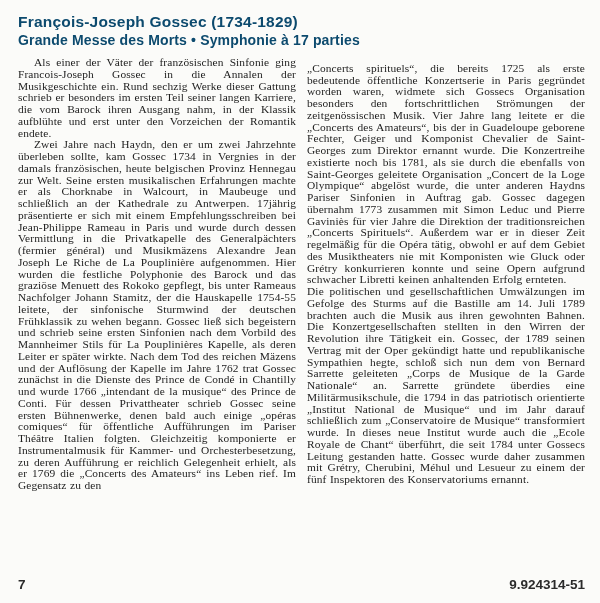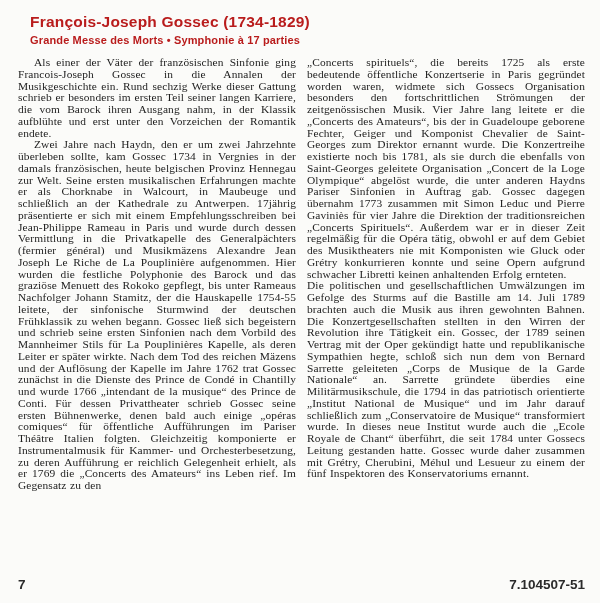--- a/index.html
+++ b/index.html
@@ -11,41 +11,41 @@
     height: 603px;
     position: relative;
     overflow: hidden;
     background: #fbfbf9;
     color: #1f1f1f;
     font-family: "Liberation Serif", serif;
   }
   .page-header {
     padding: 13px 15px 0 18px;
     font-family: "Liberation Sans", sans-serif;
-    color: #b91c1c;
-    margin-left: 12px;
+    color: #0c4a6e;
   }
   .page-title {
     font-size: 15.5px;
     font-weight: bold;
     margin: 0;
     letter-spacing: 0.2px;
     line-height: 18px;
   }
   .page-subtitle {
-    font-size: 11px;
+    font-size: 14px;
     font-weight: bold;
     margin: 1px 0 0 0;
     letter-spacing: 0.15px;
     line-height: 16px;
   }
   .columns {
     display: flex;
     gap: 11px;
     padding: 9px 15px 0 18px;
+    align-items: center;
   }
   .col {
     width: 278px;
     text-align: justify;
     font-size: 11.4px;
     line-height: 11.75px;
     letter-spacing: 0.12px;
     word-spacing: 0.5px;
     color: #1c1c1c;
   }
@@ -85,14 +85,14 @@
       <p class="para indent"><span>Zwei Jahre nach Haydn, den er um zwei Jahrzehnte überleben sollte, kam Gossec 1734 in Vergnies in der damals französischen, heute belgischen Provinz Hennegau zur Welt. Seine ersten musikalischen Erfahrungen machte er als Chorknabe in Walcourt, in Maubeuge und schließlich an der Kathedrale zu Antwerpen. 17jährig präsentierte er sich mit einem Empfehlungsschreiben bei Jean-Philippe Rameau in Paris und wurde durch dessen Vermittlung in die Privatkapelle des Generalpächters (fermier général) und Musikmäzens Alexandre Jean Joseph Le Riche de La Pouplinière aufgenommen. Hier wurden die festliche Polyphonie des Barock und das graziöse Menuett des Rokoko gepflegt, bis unter Rameaus Nachfolger Johann Stamitz, der die Hauskapelle 1754-55 leitete, der sinfonische Sturmwind der deutschen Frühklassik zu wehen begann. Gossec ließ sich begeistern und schrieb seine ersten Sinfonien nach dem Vorbild des Mannheimer Stils für La Pouplinières Kapelle, als deren Leiter er später wirkte. Nach dem Tod des reichen Mäzens und der Auflösung der Kapelle im Jahre 1762 trat Gossec zunächst in die Dienste des Prince de Condé in Chantilly und wurde 1766 „intendant de la musique“ des Prince de Conti. Für dessen Privattheater schrieb Gossec seine ersten Bühnenwerke, denen bald auch einige „opéras comiques“ für öffentliche Aufführungen im Pariser </span><span class="it">Théâtre Italien</span><span> folgten. Gleichzeitig komponierte er Instrumentalmusik für Kammer- und Orchesterbesetzung, zu deren Aufführung er reichlich Gelegenheit erhielt, als er 1769 die „Concerts des Amateurs“ ins Leben rief. Im Gegensatz zu den</span></p>
     </div>
   <div class="col">
       <p class="para"><span>„Concerts spirituels“, die bereits 1725 als erste bedeutende öffentliche Konzertserie in Paris gegründet worden waren, widmete sich Gossecs Organisation besonders den fortschrittlichen Strömungen der zeitgenössischen Musik. Vier Jahre lang leitete er die „Concerts des Amateurs“, bis der in Guadeloupe geborene Fechter, Geiger und Komponist Chevalier de Saint-Georges zum Direktor ernannt wurde. Die Konzertreihe existierte noch bis 1781, als sie durch die ebenfalls von Saint-Georges geleitete Organisation „Concert de la Loge Olympique“ abgelöst wurde, die unter anderen Haydns </span><span class="it">Pariser Sinfonien</span><span> in Auftrag gab. Gossec dagegen übernahm 1773 zusammen mit Simon Leduc und Pierre Gaviniès für vier Jahre die Direktion der traditionsreichen „Concerts Spirituels“. Außerdem war er in dieser Zeit regelmäßig für die </span><span class="it">Opéra</span><span> tätig, obwohl er auf dem Gebiet des Musiktheaters nie mit Komponisten wie Gluck oder Grétry konkurrieren konnte und seine Opern aufgrund schwacher Libretti keinen anhaltenden Erfolg ernteten.</span></p>
       <p class="para"><span>Die politischen und gesellschaftlichen Umwälzungen im Gefolge des Sturms auf die Bastille am 14. Juli 1789 brachten auch die Musik aus ihren gewohnten Bahnen. Die Konzertgesellschaften stellten in den Wirren der Revolution ihre Tätigkeit ein. Gossec, der 1789 seinen Vertrag mit der Oper gekündigt hatte und republikanische Sympathien hegte, schloß sich nun dem von Bernard Sarrette geleiteten „Corps de Musique de la Garde Nationale“ an. Sarrette gründete überdies eine Militärmusikschule, die 1794 in das patriotisch orientierte „Institut National de Musique“ und im Jahr darauf schließlich zum „Conservatoire de Musique“ transformiert wurde. In dieses neue Institut wurde auch die „Ecole Royale de Chant“ überführt, die seit 1784 unter Gossecs Leitung gestanden hatte. Gossec wurde daher zusammen mit Grétry, Cherubini, Méhul und Lesueur zu einem der fünf Inspektoren des Konservatoriums ernannt.</span></p>
     </div>
 </main>
 
 <footer class="page-footer">
   <span>7</span>
-  <span>7.104507-51</span>
+  <span>9.924314-51</span>
 </footer>
 
 </body></html>

